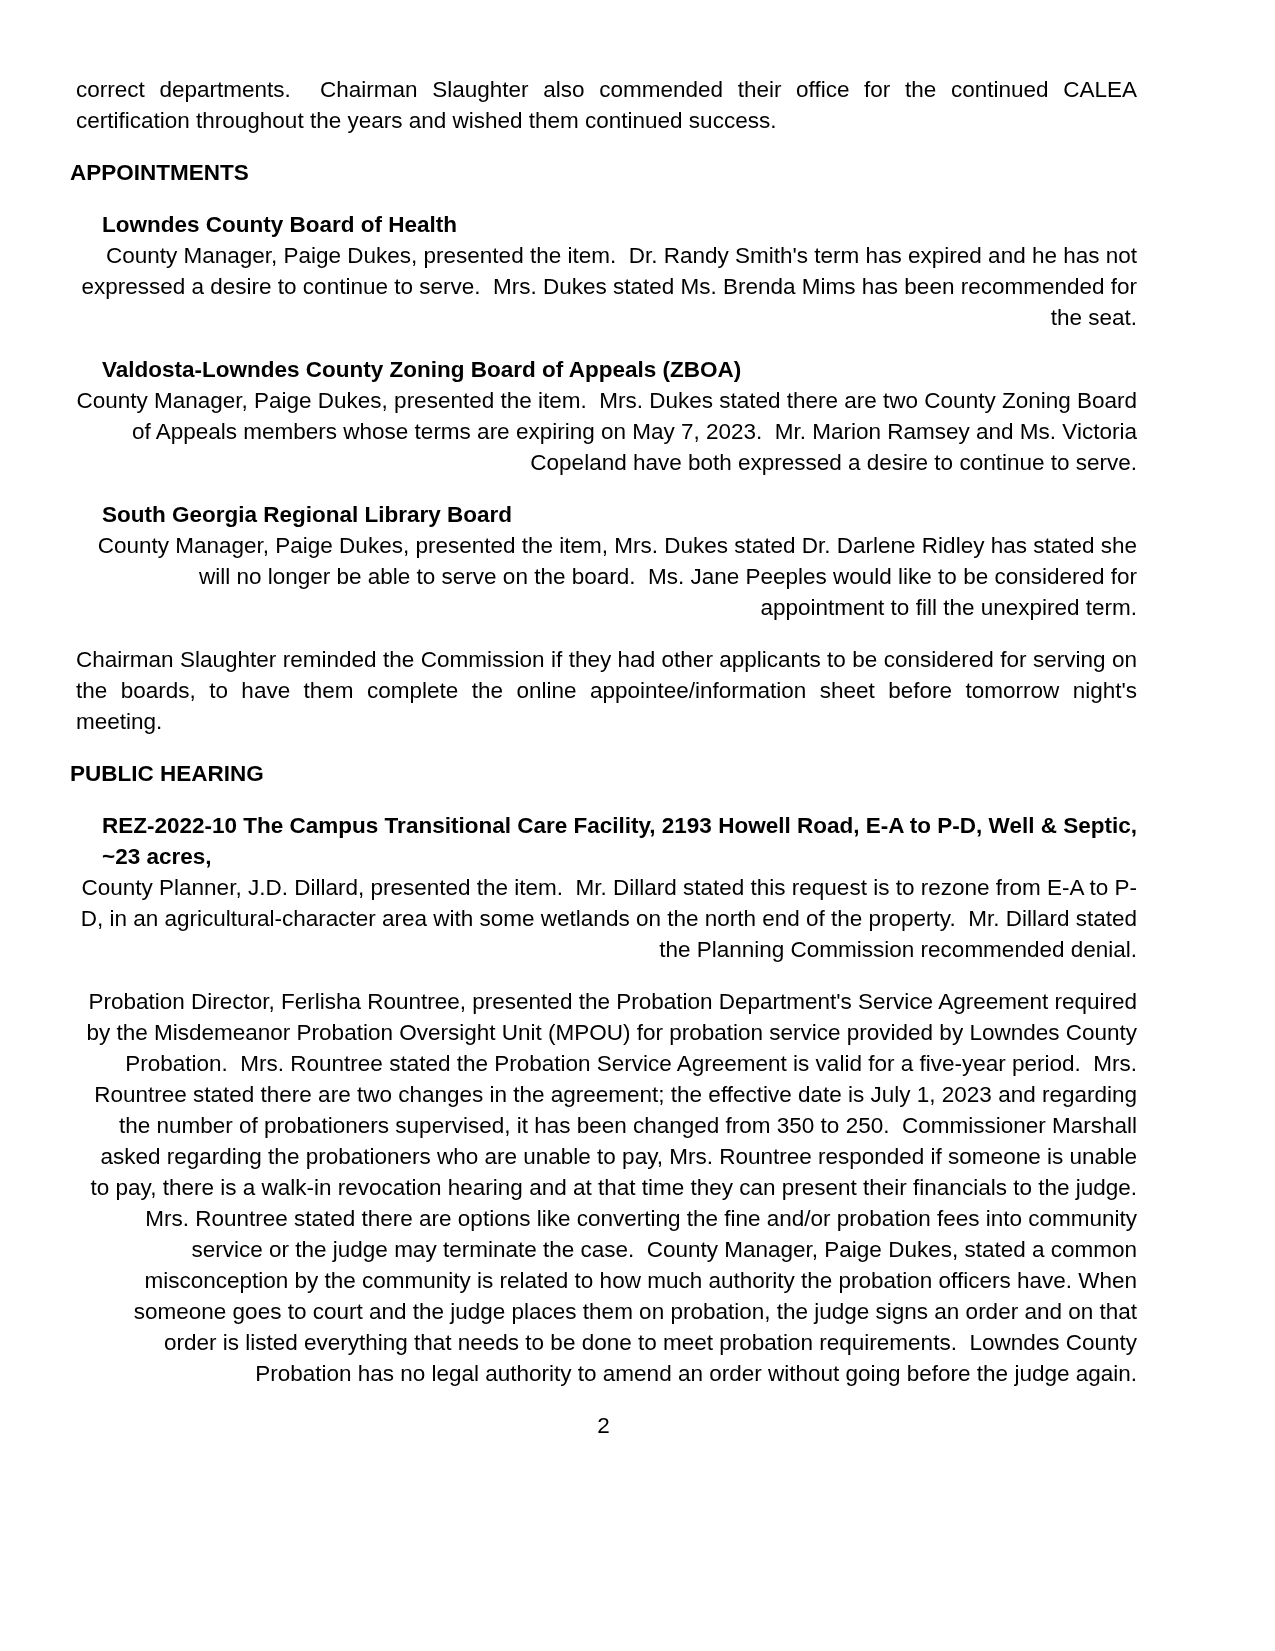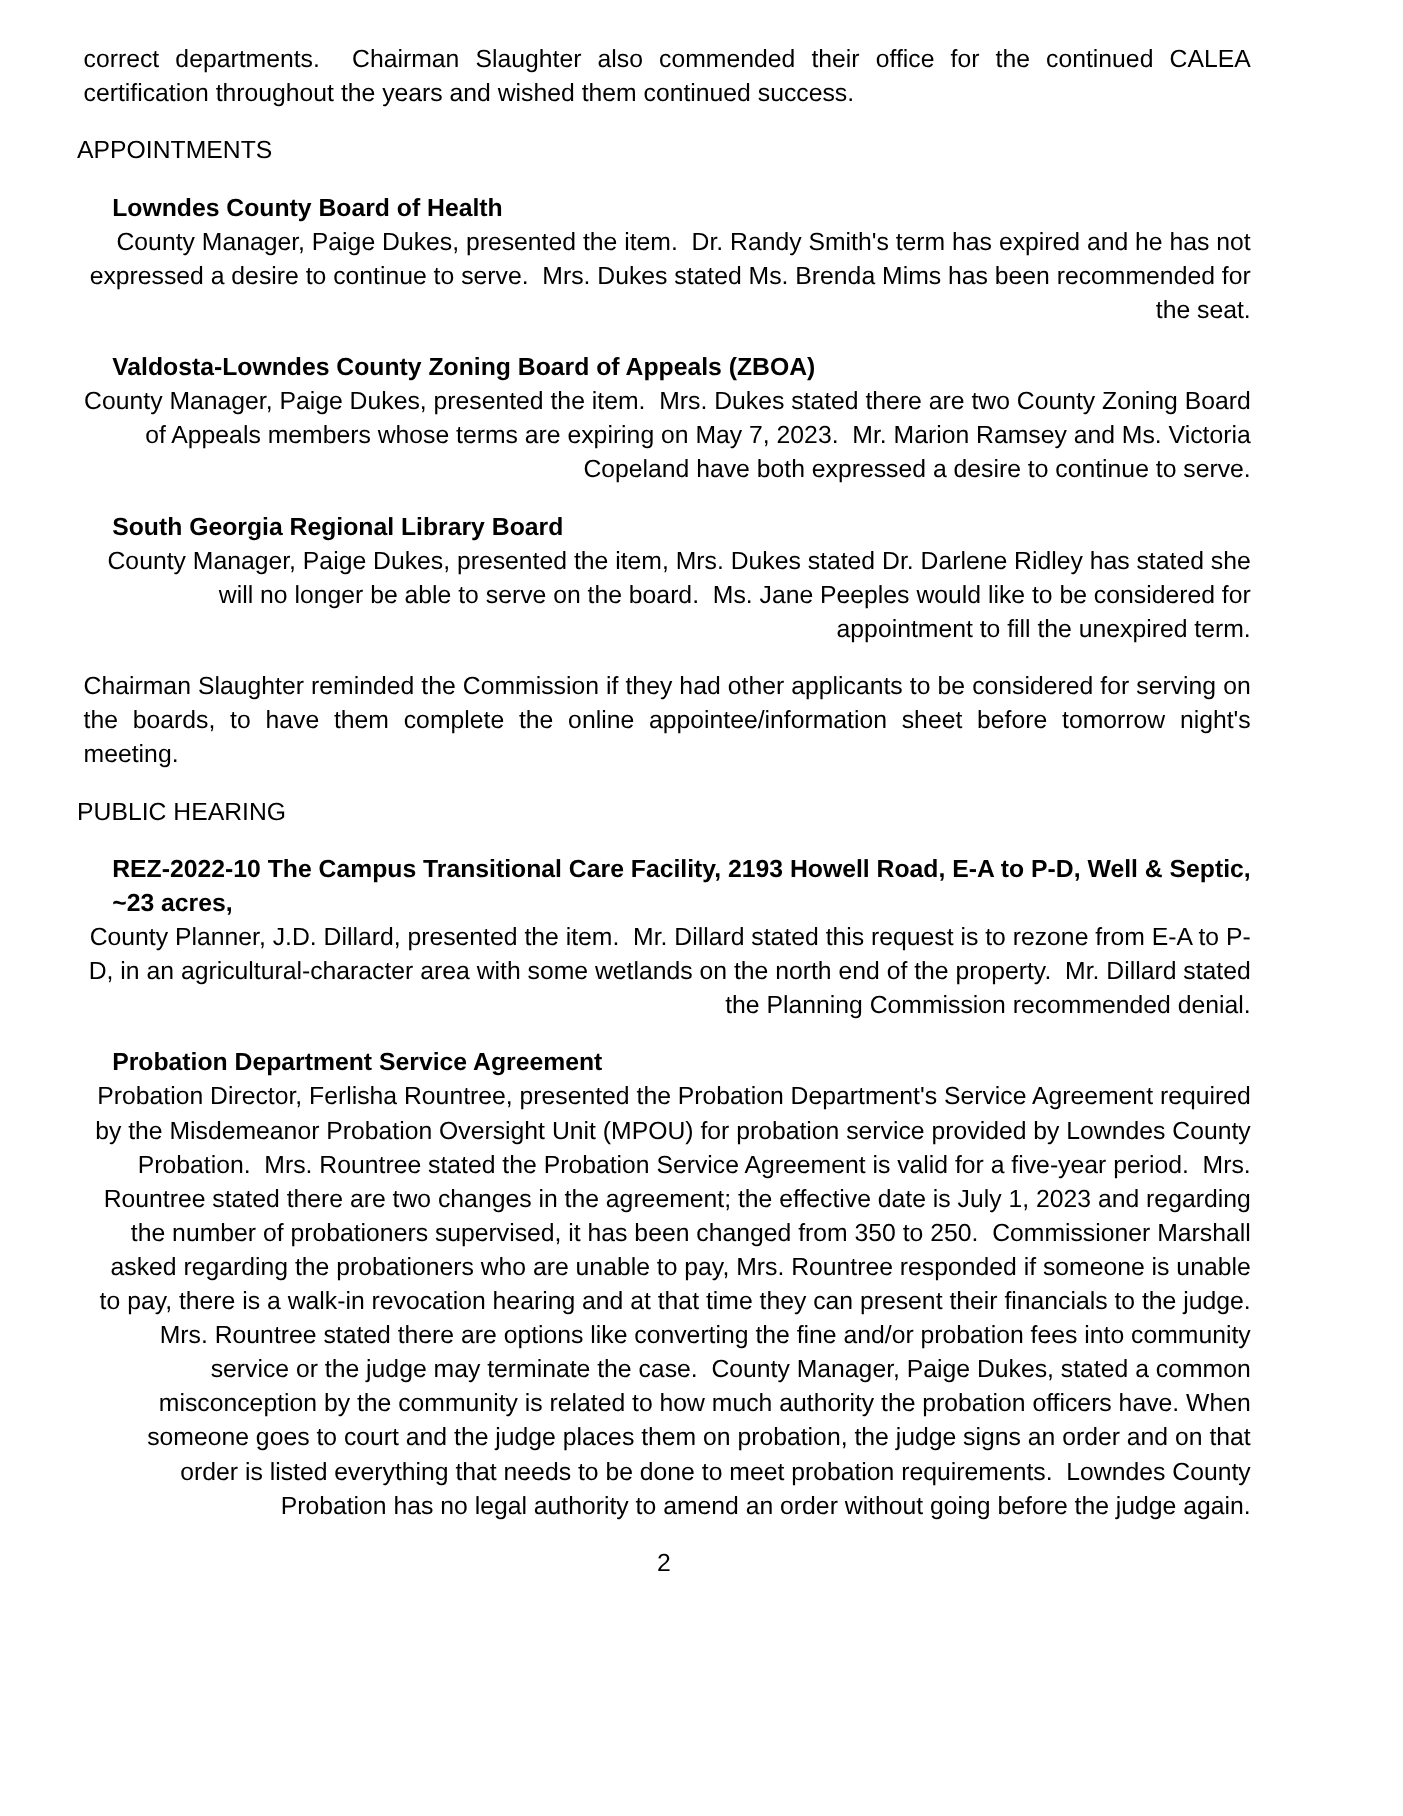--- a/index.html
+++ b/index.html
@@ -12,40 +12,40 @@
     height: 1651px;
     font-family: "Liberation Sans", "DejaVu Sans", sans-serif;
     color: #000000;
     position: relative;
     overflow: hidden;
   }
   .page {
     box-sizing: border-box;
     width: 1275px;
     height: 1651px;
-    padding: 38px 138px 0 70px;
+    padding: 74px 138px 0 70px;
     border-radius: 30px;
   }
   .para, .item-title, .section-heading {
     font-size: 22.5px;
     line-height: 31px;
     margin: 0 0 21px 0;
     white-space: pre-wrap;
   }
   .indent {
     margin-left: 6px;
   }
   .justify {
     text-align: justify;
   }
   .left {
     text-align: left;
   }
   .section-heading {
-    font-weight: normal;
+    font-weight: bold;
   }
   .item-title {
     font-weight: bold;
     margin-bottom: 0;
     margin-left: 32px;
   }
   .item-body {
     margin-top: 0;
     text-align: right;
   }
@@ -84,19 +84,18 @@
 
   <p class="section-heading">PUBLIC HEARING</p>
 
   <div>
     <p class="item-title indent justify">REZ-2022-10 The Campus Transitional Care Facility, 2193 Howell Road, E-A to P-D, Well &amp; Septic, ~23 acres,</p>
     <p class="para item-body indent justify">County Planner, J.D. Dillard, presented the item.  Mr. Dillard stated this request is to rezone from E-A to P-D, in an agricultural-character area with some wetlands on the north end of the property.  Mr. Dillard stated the Planning Commission recommended denial.</p>
   </div>
 
 
   <div>
-    <p class="item-title indent">Probation Department Service Agreement</p>
     <p class="para item-body indent justify">Probation Director, Ferlisha Rountree, presented the Probation Department's Service Agreement required by the Misdemeanor Probation Oversight Unit (MPOU) for probation service provided by Lowndes County Probation.  Mrs. Rountree stated the Probation Service Agreement is valid for a five-year period.  Mrs. Rountree stated there are two changes in the agreement; the effective date is July 1, 2023 and regarding the number of probationers supervised, it has been changed from 350 to 250.  Commissioner Marshall asked regarding the probationers who are unable to pay, Mrs. Rountree responded if someone is unable to pay, there is a walk-in revocation hearing and at that time they can present their financials to the judge.  Mrs. Rountree stated there are options like converting the fine and/or probation fees into community service or the judge may terminate the case.  County Manager, Paige Dukes, stated a common misconception by the community is related to how much authority the probation officers have. When someone goes to court and the judge places them on probation, the judge signs an order and on that order is listed everything that needs to be done to meet probation requirements.  Lowndes County Probation has no legal authority to amend an order without going before the judge again.</p>
   </div>
 
   <div class="page-number">2</div>
 
 </div>
 
 </body></html>

